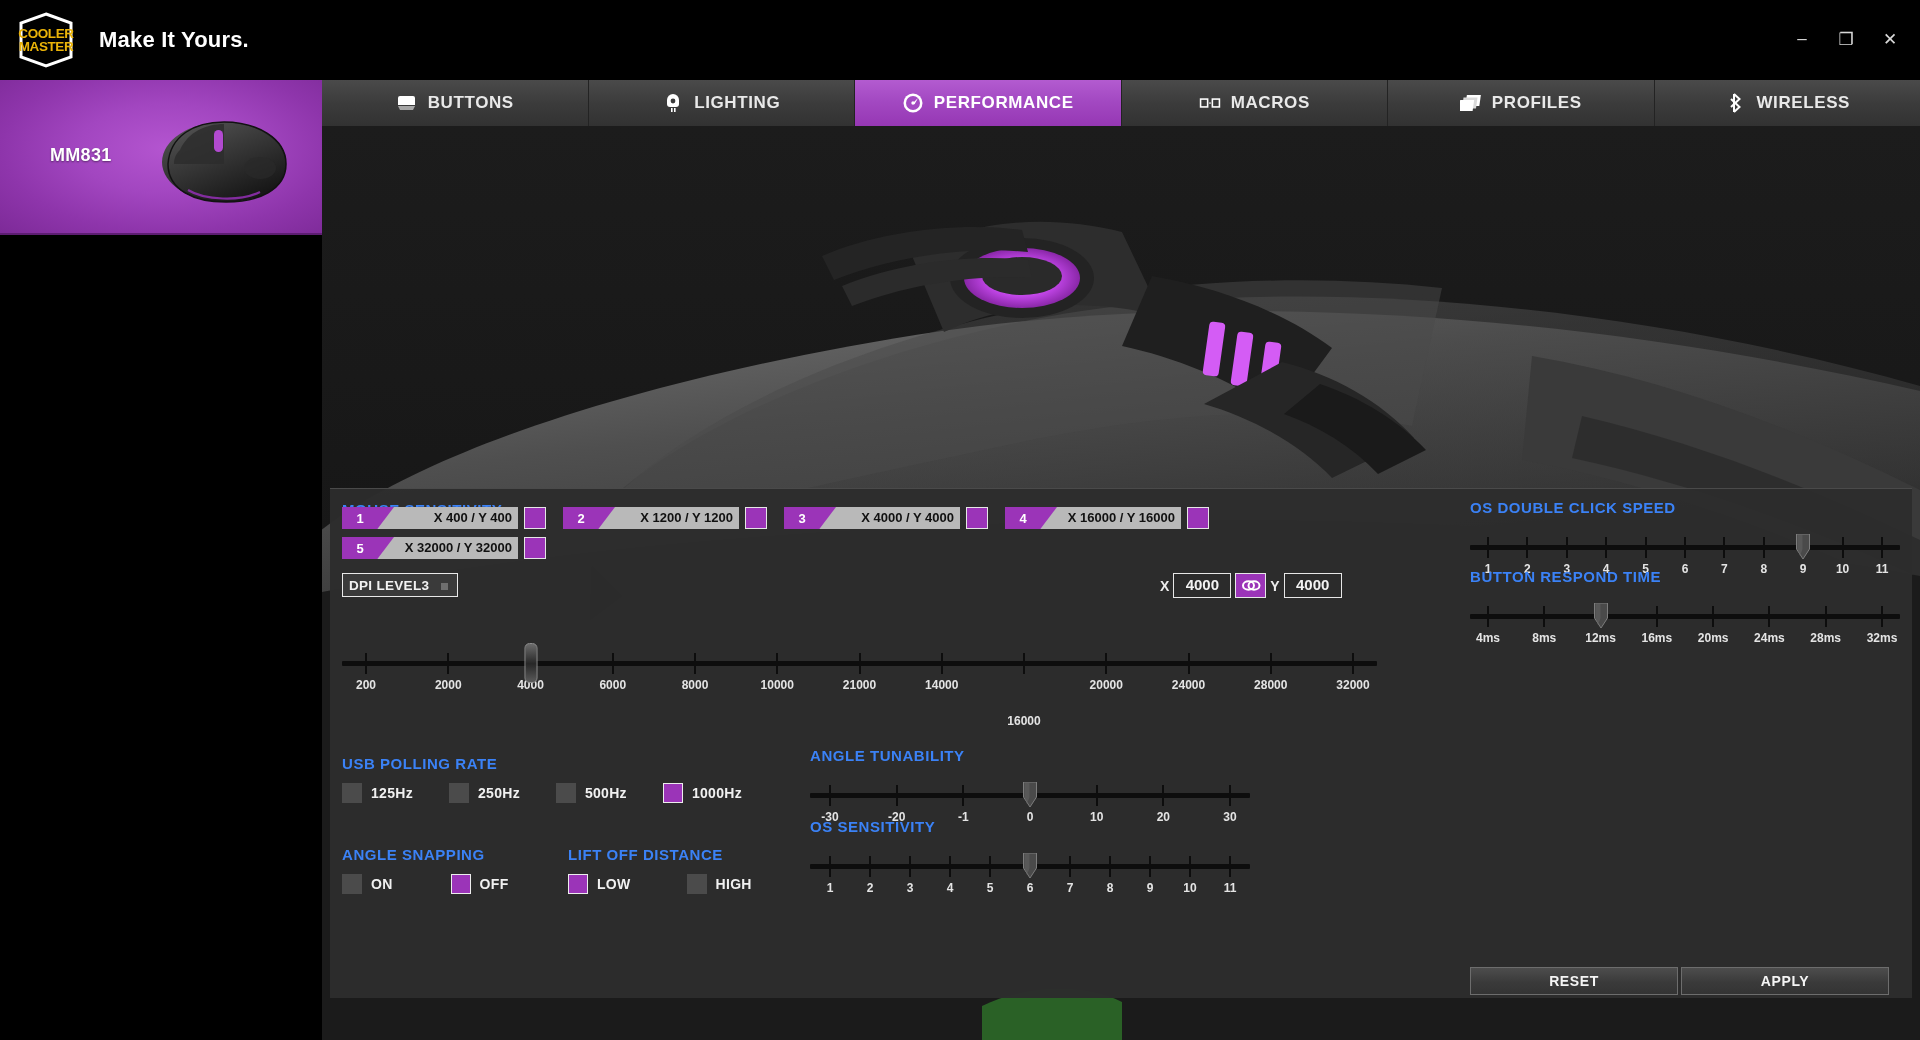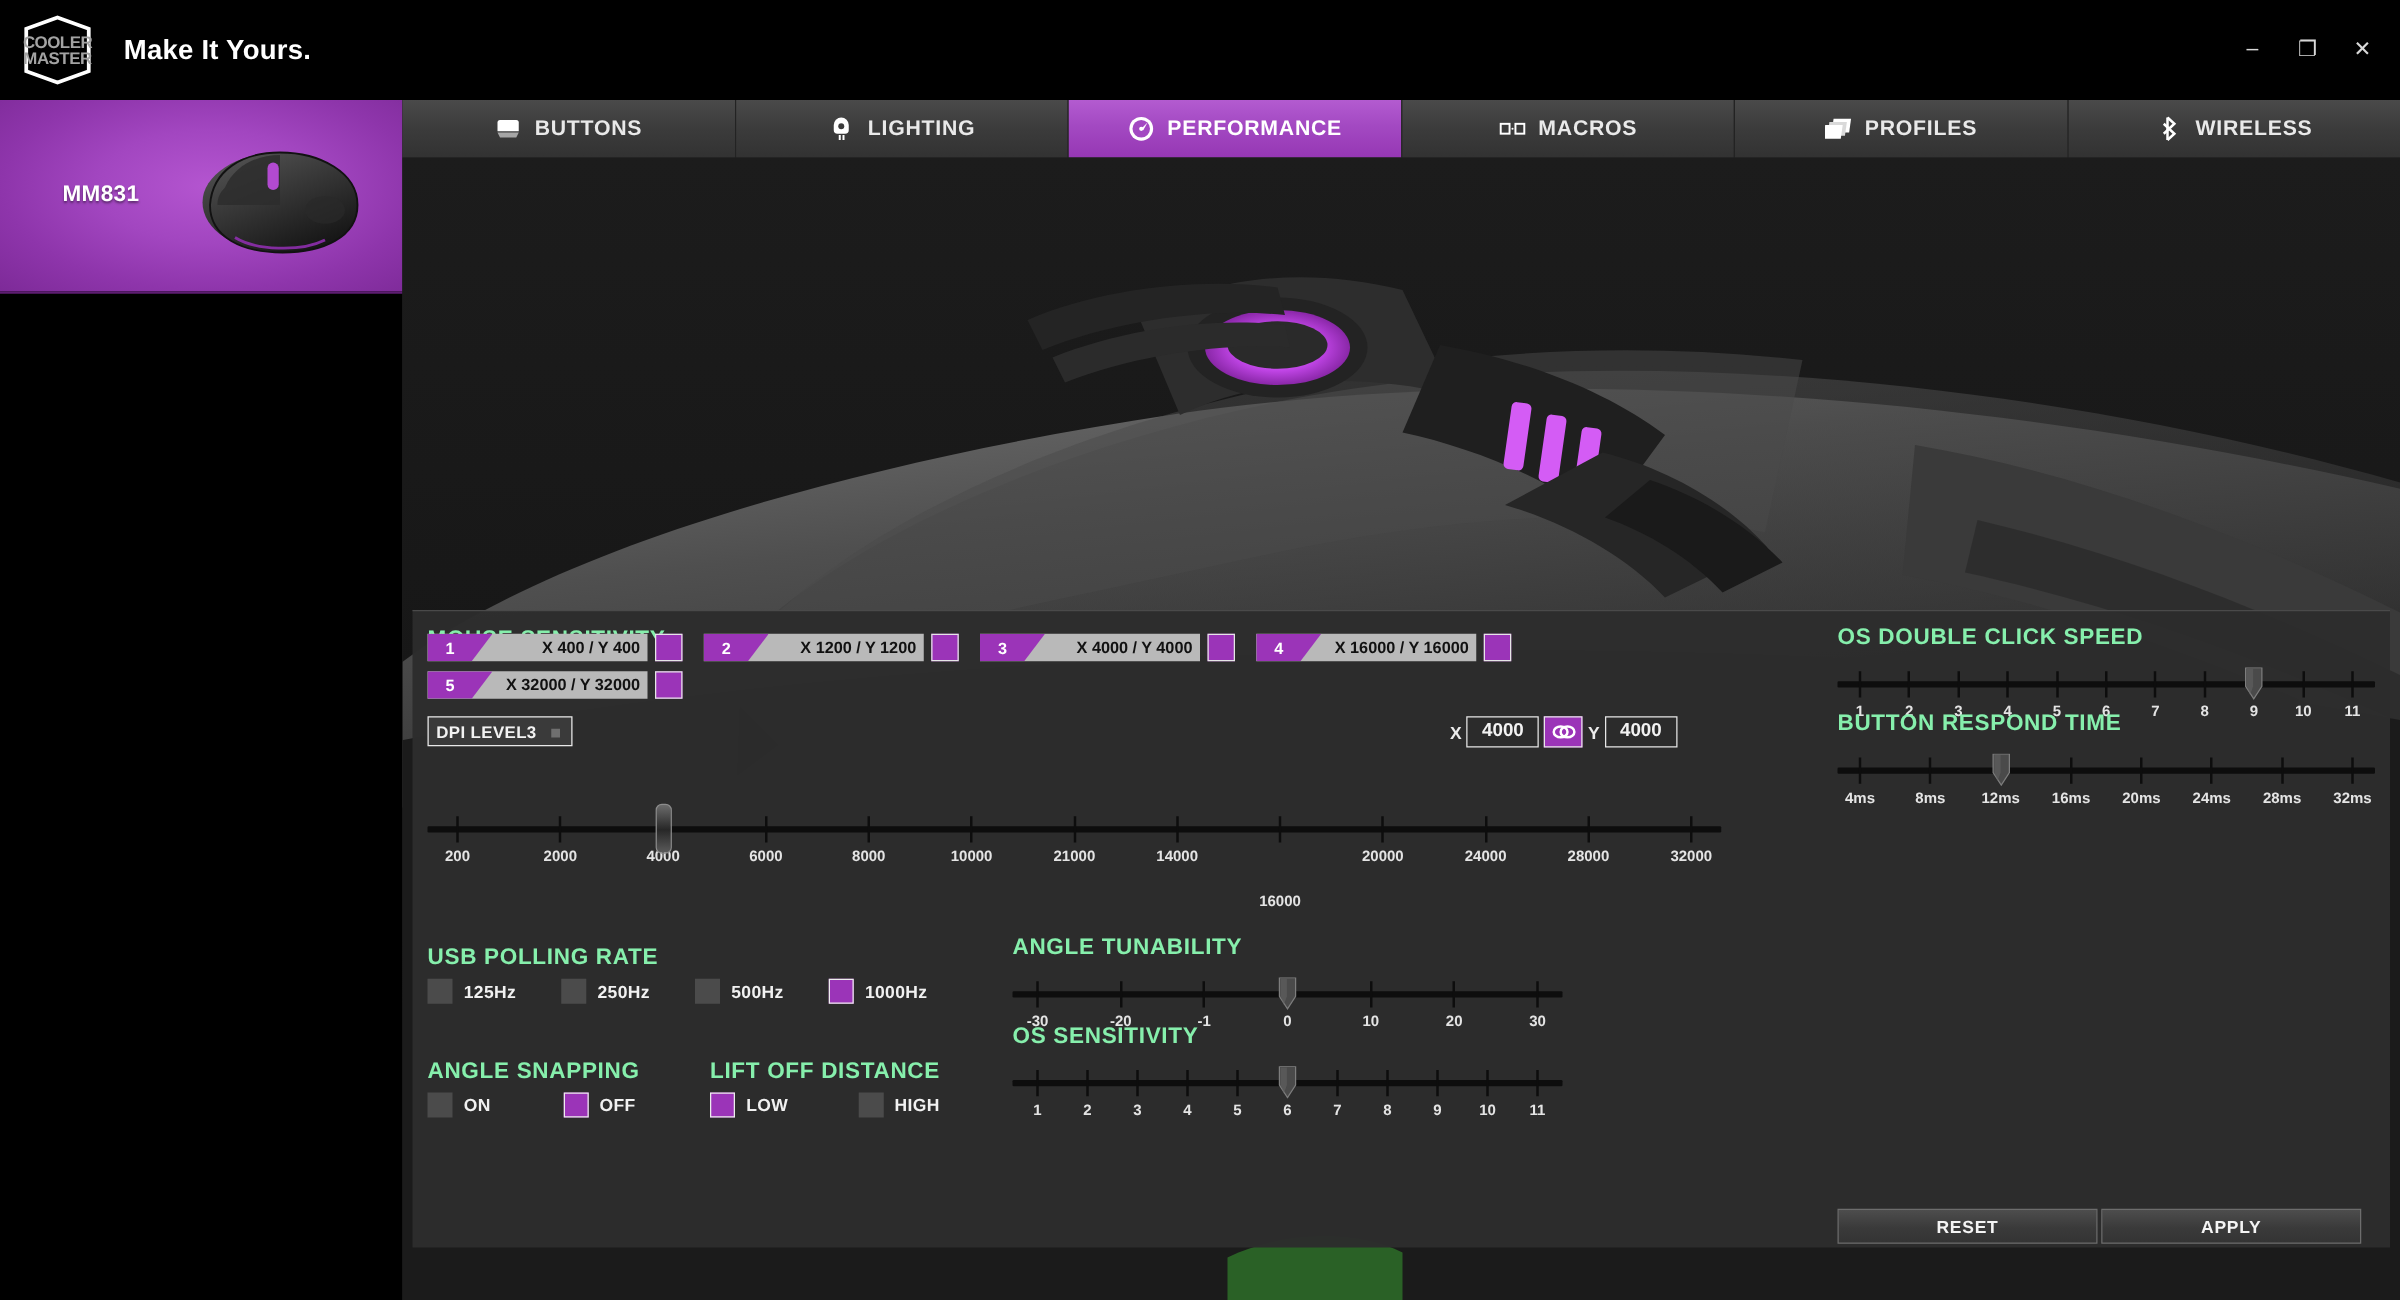--- a/index.html
+++ b/index.html
@@ -12,21 +12,21 @@
   .app { position: relative; width: 1920px; height: 1040px; background: #000; }
 
   
   .titlebar {
     position: absolute; left: 0; top: 0; width: 1920px; height: 80px;
     background: #000; display: flex; align-items: center;
   }
   .cm-logo {
     margin-left: 15px; width: 62px; height: 56px;
     display: flex; flex-direction: column; align-items: center; justify-content: center;
-    color: #a3a3a3; position: relative;
+    color: #eab308; position: relative;
   }
   .cm-logo svg { position: absolute; left: 0; top: 0; }
   .cm-logo .txt {
     position: relative; z-index: 2; font-weight: bold; font-size: 13.5px;
     line-height: 13.5px; letter-spacing: -0.4px; text-align: center;
     font-family: "Liberation Sans", sans-serif;
   }
   .tagline {
     margin-left: 22px; color: #fff; font-size: 22px; font-weight: bold;
     letter-spacing: 0.2px;
@@ -85,21 +85,21 @@
   .hero svg { position: absolute; left: 0; top: 0; }
 
   
   .settings {
     position: absolute; left: 8px; top: 408px; width: 1582px; height: 510px;
     background: rgba(45,45,45,0.965);
     border-top: 1px solid #4a4a4a;
   }
 
   .sect-title {
-    color: #86efac; font-size: 18px; font-weight: bold; letter-spacing: .55px;
+    color: #3b82f6; font-size: 15px; font-weight: bold; letter-spacing: .55px;
     text-transform: uppercase;
   }
 
   
   .dpi-grid { position: absolute; left: 12px; top: 18px; width: 1090px; }
   .dpi-row { display: flex; gap: 0px; margin-bottom: 8px; }
   .dpi-cell { display: flex; align-items: center; margin-right: 17px; }
   .dpi-bar {
     position: relative; width: 176px; height: 22px;
     background: #b9b9b9; display: flex; align-items: center; overflow: hidden;

